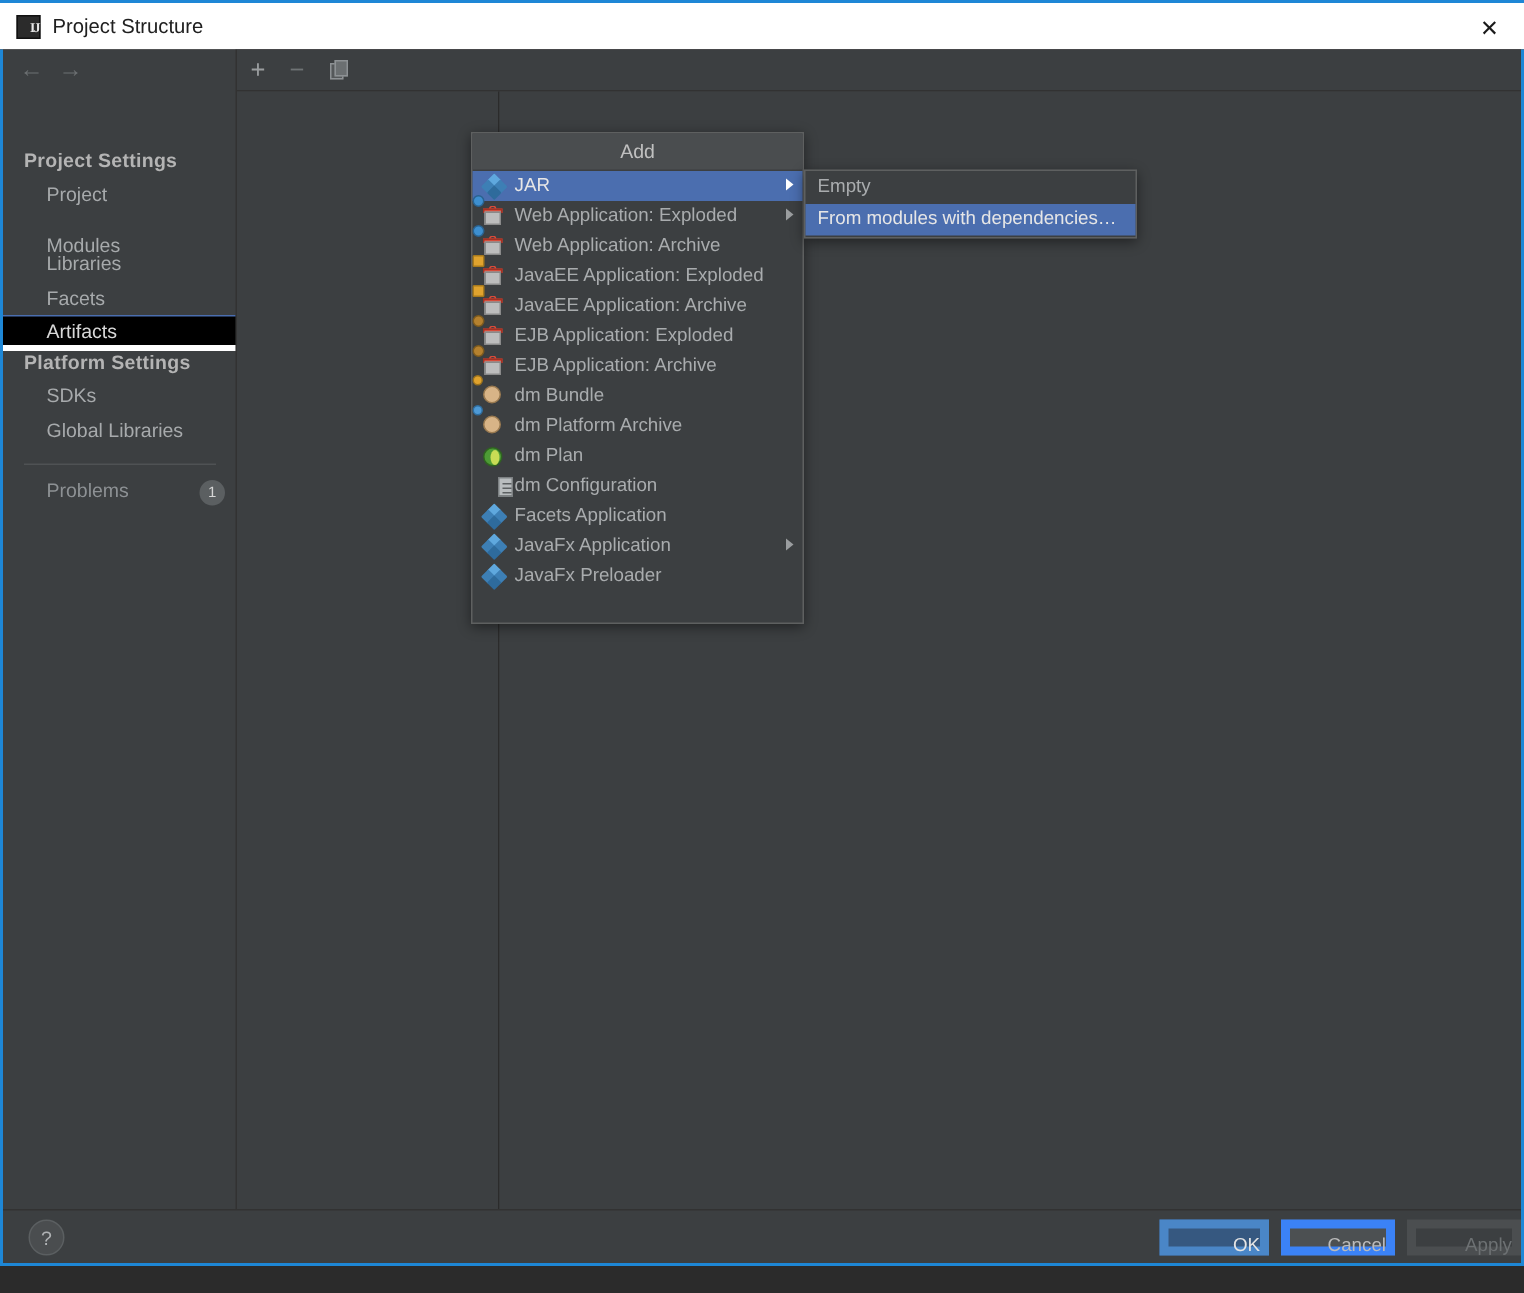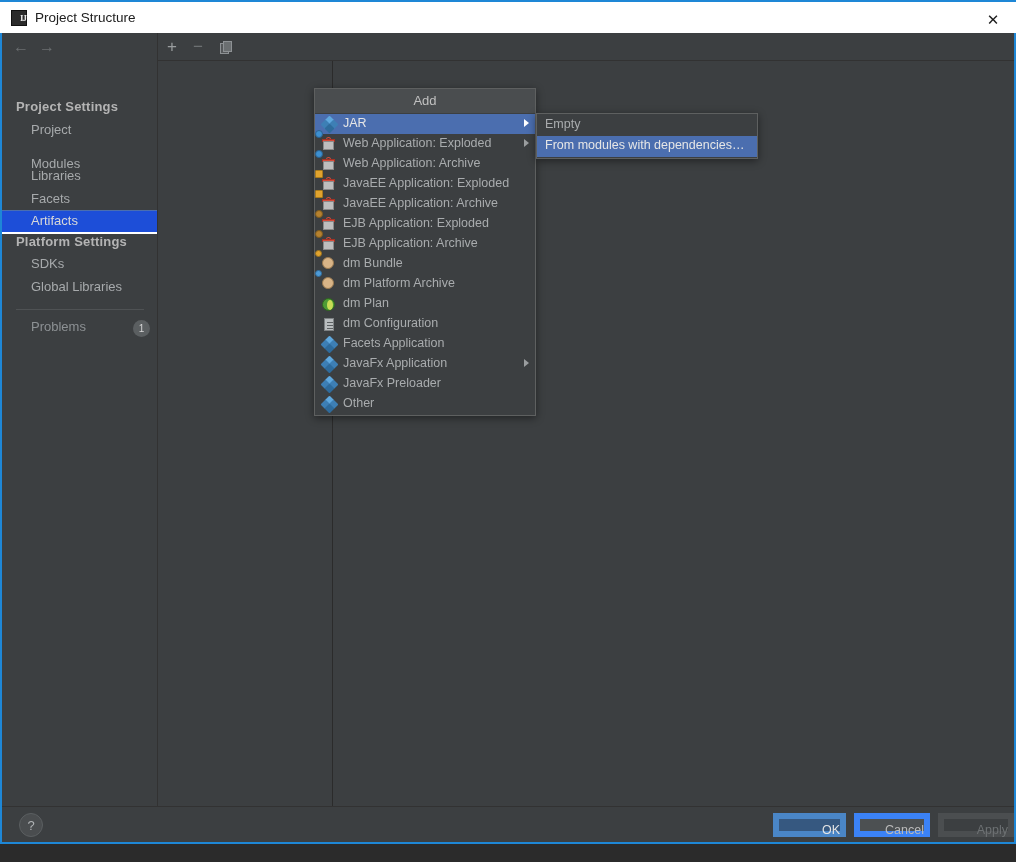--- a/index.html
+++ b/index.html
@@ -123,23 +123,23 @@
     cursor: default;
   }
   .side-item span.lbl {
     position: absolute;
     left: 29px;
     top: 2px;
     font-size: 13px;
     color: #a7aaac;
   }
   .side-item.selected {
-    background: #1d4ed8;
+    background: #000000;
     border-top: 1px solid #4b6eaf;
-    border-bottom: 2px solid #ffffff;
+    border-bottom: 4px solid #ffffff;
   }
   .side-item.selected span.lbl { color: #d8d8d8; }
 
   #side-sep {
     position: absolute;
     left: 14px; top: 276px;
     width: 128px; height: 1px;
     background: #4f5254;
   }
   #problems-row {
@@ -620,45 +620,41 @@
         <div class="menu-item" style="top:185px;">
           <span class="mi-icon"><span class="ico-bundle"><span class="ball"></span><span class="dot blue"></span></span></span>
           <span class="mi-label">dm Platform Archive</span>
         </div>
 
         <div class="menu-item" style="top:205px;">
           <span class="mi-icon"><span class="ico-globe"><span class="g"></span></span></span>
           <span class="mi-label">dm Plan</span>
         </div>
 
-        <div class="menu-item" style="top:225px;">
+        <div class="menu-item" style="top:225px;text-align:center;">
           <span class="mi-icon"><span class="ico-doc"><span class="p"></span></span></span>
           <span class="mi-label">dm Configuration</span>
         </div>
 
         <div class="menu-item" style="top:245px;">
           <span class="mi-icon"><span class="ico-jar"><i class="a"></i><i class="b"></i><i class="c"></i><i class="d"></i></span></span>
           <span class="mi-label">Facets Application</span>
         </div>
 
         <div class="menu-item" style="top:265px;">
           <span class="mi-icon"><span class="ico-jar"><i class="a"></i><i class="b"></i><i class="c"></i><i class="d"></i></span></span>
           <span class="mi-label">JavaFx Application</span>
           <span class="mi-arrow"></span>
         </div>
 
         <div class="menu-item" style="top:285px;">
           <span class="mi-icon"><span class="ico-jar"><i class="a"></i><i class="b"></i><i class="c"></i><i class="d"></i></span></span>
           <span class="mi-label">JavaFx Preloader</span>
         </div>
 
-        <div class="menu-item" style="top:305px;">
-          <span class="mi-icon"><span class="ico-jar"><i class="a"></i><i class="b"></i><i class="c"></i><i class="d"></i></span></span>
-          <span class="mi-label">Other</span>
-        </div>
       </div>
 
       <div id="sub-menu">
         <div class="sub-item" style="top:1px;">
           <span class="si-label">Empty</span>
         </div>
         <div class="sub-item sel" style="top:22px;">
           <span class="si-label">From modules with dependencies…</span>
         </div>
       </div>

